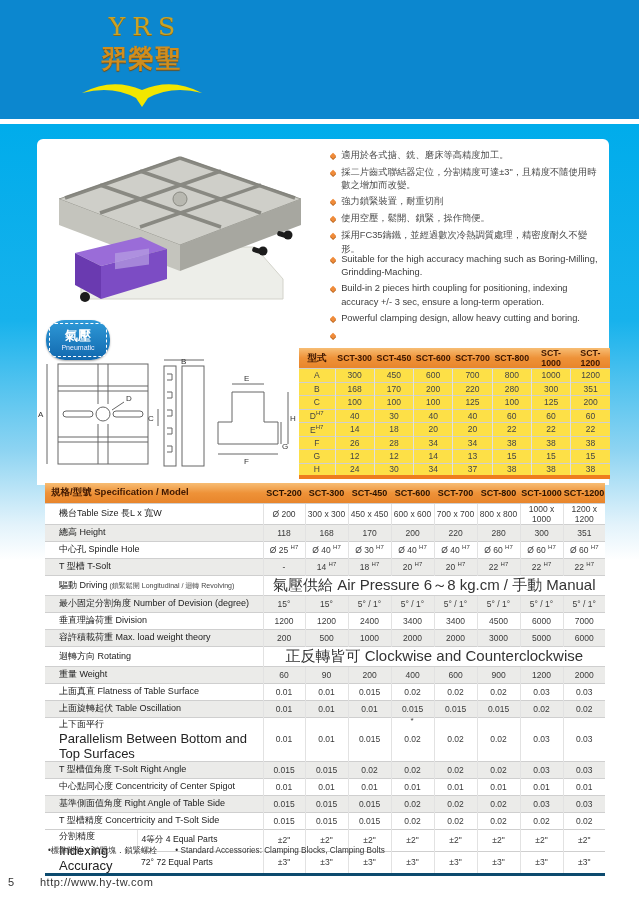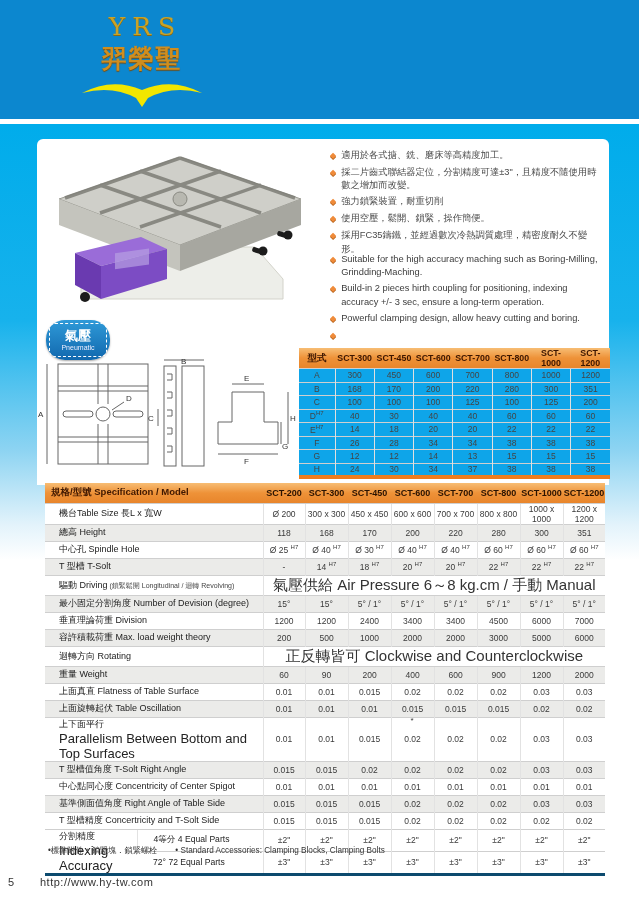--- a/index.html
+++ b/index.html
@@ -43,21 +43,21 @@
   .badge::before { content:""; position:absolute; inset:3px; border:1.5px dashed #fff; border-radius:6px; }
   .badge-zh { font-size:13px; font-weight:bold; color:#fff; line-height:1.1; }
   .badge-en { font-size:7px; color:#eef; }
 
   
   .diagram { position:absolute; left:36px; top:354px; }
   .diagram text { font-size:8px; fill:#333; font-family:"Liberation Sans", sans-serif; }
 
   
   .dim-table { position:absolute; left:299px; top:348px; width:311px; border-collapse:collapse;
-               table-layout:fixed; background:#0ea5e9; font-size:8.5px; border-bottom:4px solid #ee7d1e; }
+               table-layout:fixed; background:#fde047; font-size:8.5px; border-bottom:4px solid #ee7d1e; }
   .dim-table thead th { background:linear-gradient(180deg,#f7bd74,#ee9238 50%,#e8852b);
                color:#3c1600; font-weight:bold; height:17px; font-size:8.8px; }
   .dim-table thead th:first-child { font-size:9.5px; }
   .dim-table tbody th, .dim-table tbody td { border-top:1px solid #cfcfcf; border-left:1px solid #e0e0e0;
                height:13.5px; text-align:center; color:#444; font-weight:normal; }
   .dim-table tbody tr > *:first-child { border-left:none; }
   sup { font-size:6px; }
 
   
   .spec-table { position:absolute; left:45px; top:483px; width:560px; border-collapse:collapse;
@@ -67,21 +67,21 @@
   .spec-table thead th.sh-label { text-align:left; padding-left:6px; color:#401800; font-size:9.5px; }
   .spec-table tbody td { border-top:1px solid #cfcfcf; border-left:1px solid #e2e2e2;
                 height:17px; text-align:center; color:#3a3a3a; }
   .spec-table tbody tr > td:first-child { border-left:none; }
   .spec-table td.rl { text-align:left; padding-left:14px; color:#222; font-size:9px; }
   .spec-table td.rl .small { font-size:7px; color:#444; }
   .spec-table td.rl .l2 { font-size:13px; }
   .spec-table tr.alt { background:#ebebe9; }
   .spec-table tr.tall td { height:26px; }
   .spec-table td.span-val { font-size:15px; color:#333; }
-  .spec-table td.sub { text-align:left; padding-left:16px; font-size:8.6px; color:#222; }
+  .spec-table td.sub { text-align:left; padding-left:4px; font-size:8.6px; color:#222; }
   .spec-table td.cellpos { position:relative; }
   .spec-table .ast { position:absolute; top:-2px; left:50%; margin-left:-2px; font-size:8px; color:#333; }
 
   
   .footnote { position:absolute; left:48px; top:845px; font-size:8.2px; color:#333; }
   .footnote .gap { display:inline-block; width:18px; }
   .footer-pageno { position:absolute; left:8px; top:876px; font-size:11px; color:#333; }
   .footer-url { position:absolute; left:40px; top:876px; font-size:11px; color:#333; letter-spacing:.5px; }
 </style>
 </head>

